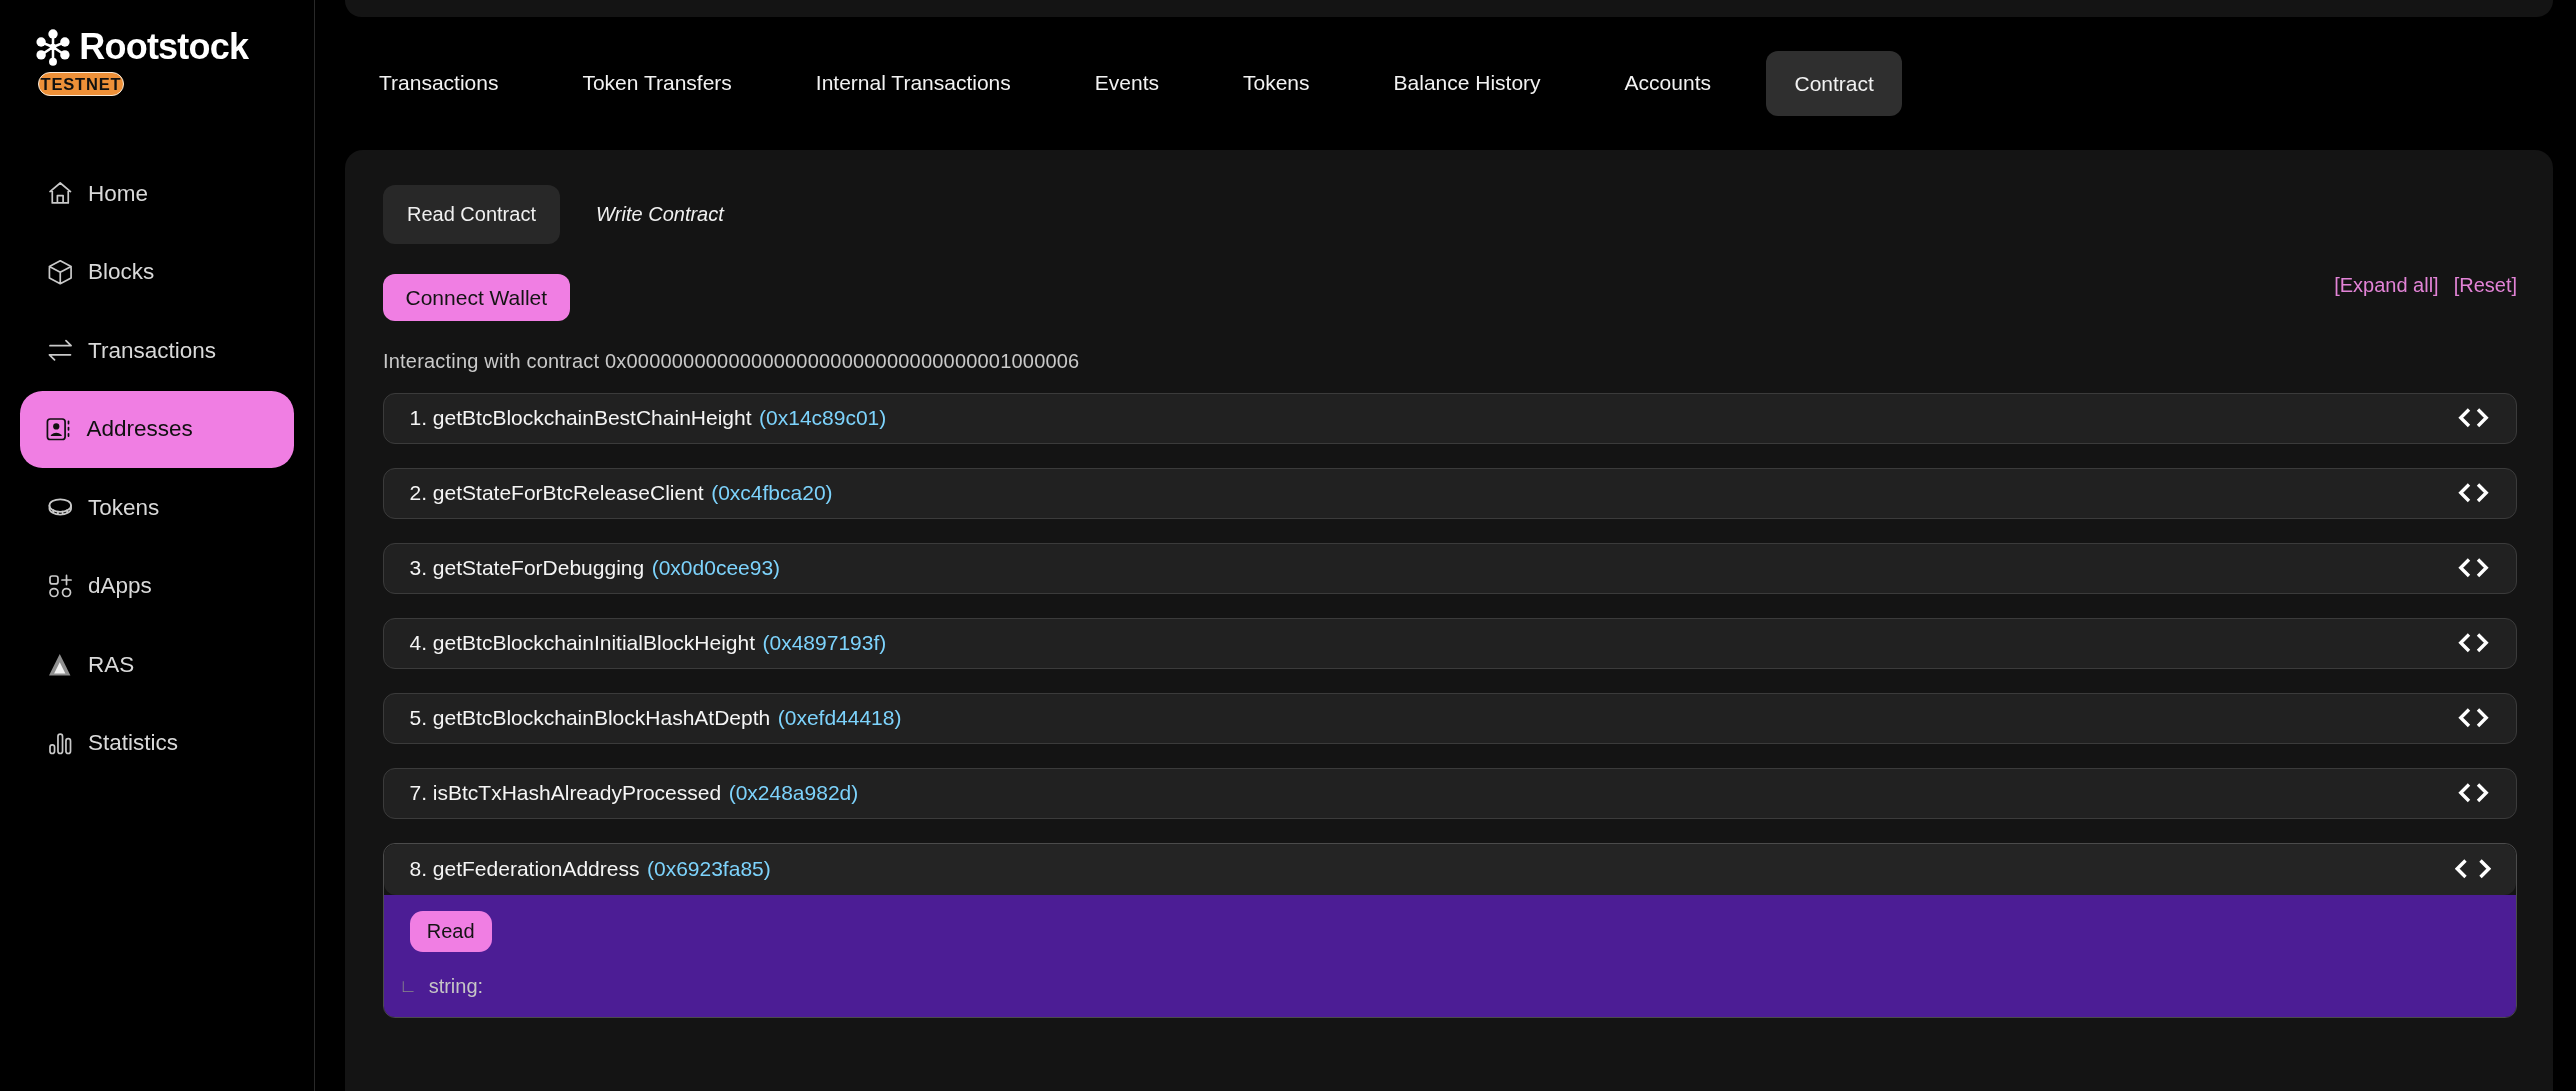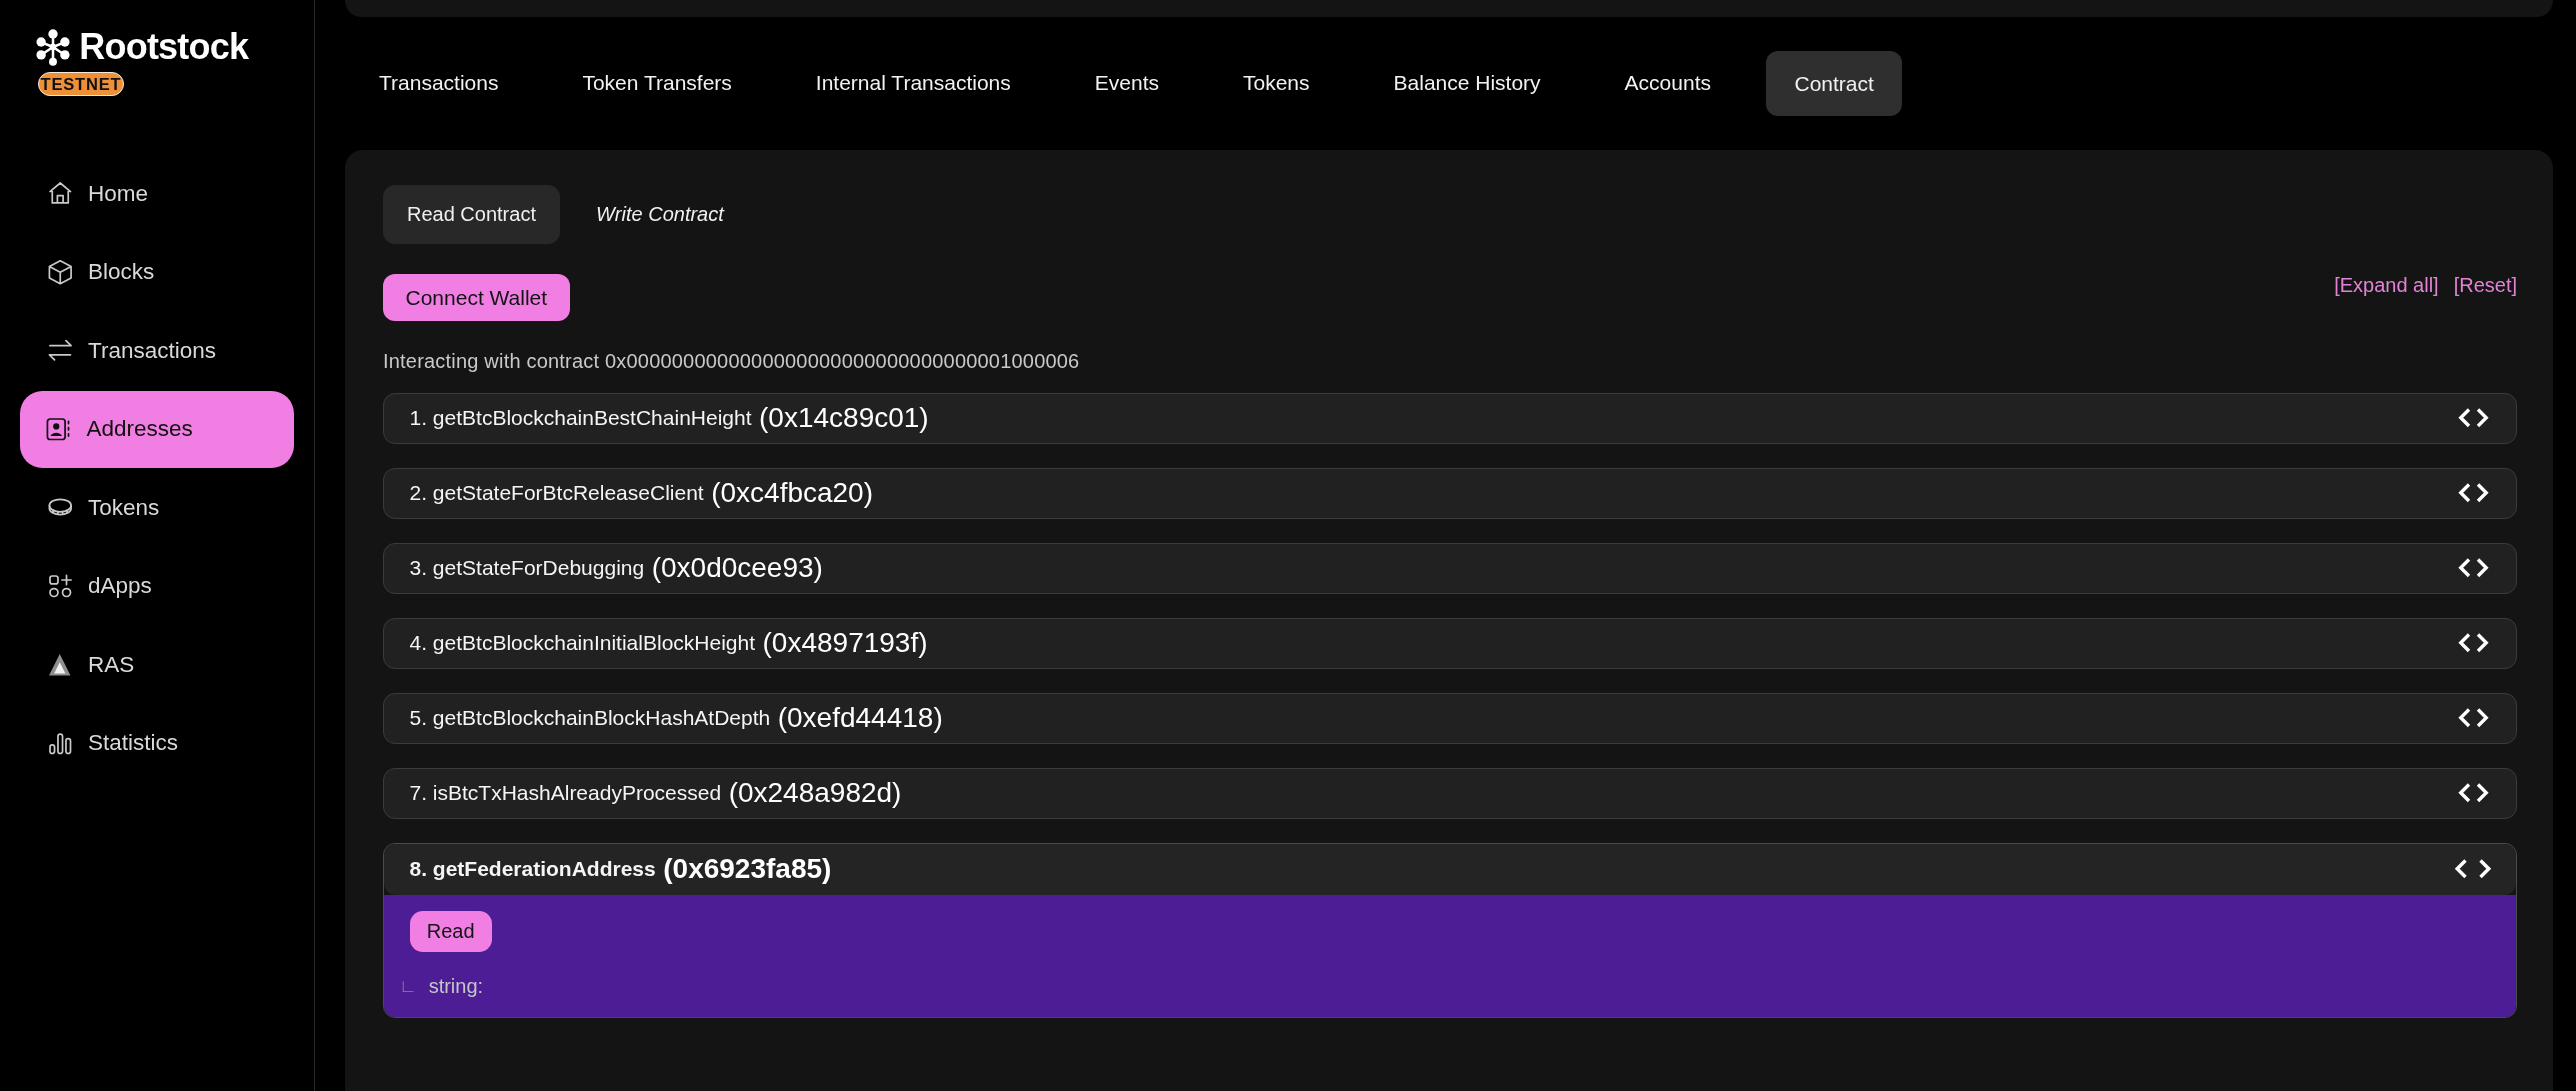--- a/index.html
+++ b/index.html
@@ -52,27 +52,27 @@
     padding:0 22.5px; font-family:inherit; font-size:21px; color:#141414; cursor:pointer; }
   .links { margin-left:auto; display:flex; gap:15px; }
   .plink { color:#e283d6; font-size:20px; cursor:pointer; text-decoration:none; }
 
   .interacting { margin-top:29px; font-size:20px; color:#c9c9c9; letter-spacing:0.2px; }
 
   .functions { margin-top:19.5px; }
   .fn-row { height:51px; background:#212121; border:1.5px solid #3b3b3b; border-radius:12px;
     display:flex; align-items:center; padding:0 25.5px; margin-bottom:24px; cursor:pointer; }
   .fn-name { color:#f5f5f5; font-size:21px; white-space:nowrap; }
-  .fn-sel { color:#ffffff; font-size:28px; margin-left:7.5px; white-space:nowrap; }
+  .fn-sel { color:#7dd3fc; font-size:21px; margin-left:7.5px; white-space:nowrap; }
   .fn-icons { margin-left:auto; display:flex; align-items:center; gap:1.5px; }
   .fn-icons.spread { gap:12px; }
   .chev { display:block; }
 
   .fn-expanded { border:1.5px solid #4b4b4b; border-radius:12px; overflow:hidden; }
-  .fn-expanded .fn-row { border:none; border-radius:12px; margin:0; background:#242424;font-weight:bold; }
+  .fn-expanded .fn-row { border:none; border-radius:12px; margin:0; background:#242424; }
   .fn-body { background:#4c1d95; padding:16.5px 25.5px 19.5px 15px; }
   .read-btn { background:#f07ee3; border:none; border-radius:12.8px; height:41px;
     padding:0 17.3px; font-family:inherit; font-size:20px; color:#141414; cursor:pointer; margin-left:10.5px; }
   .fn-output { margin-top:22.5px; font-size:20px; display:flex; align-items:center; gap:12px; }
   .hook { color:#8a8a8a; font-size:18px; }
   .otype { color:#c6c6c6; }
 </style>
 </head>
 <body>
 

